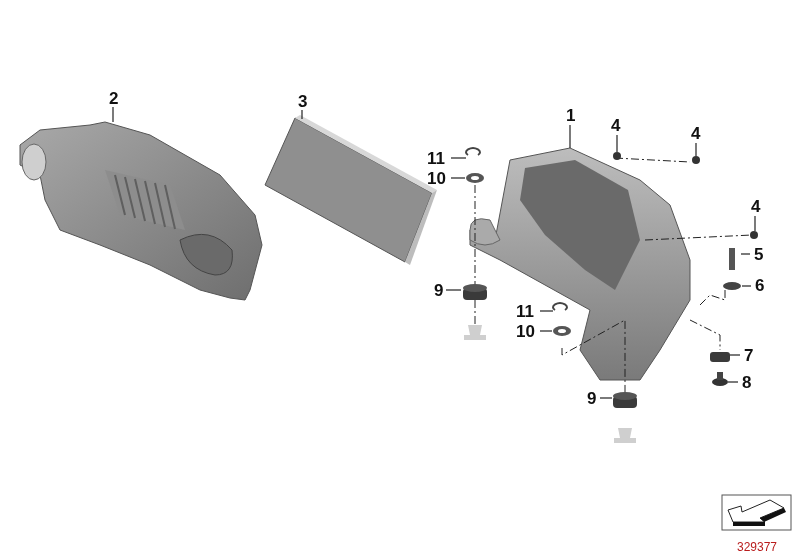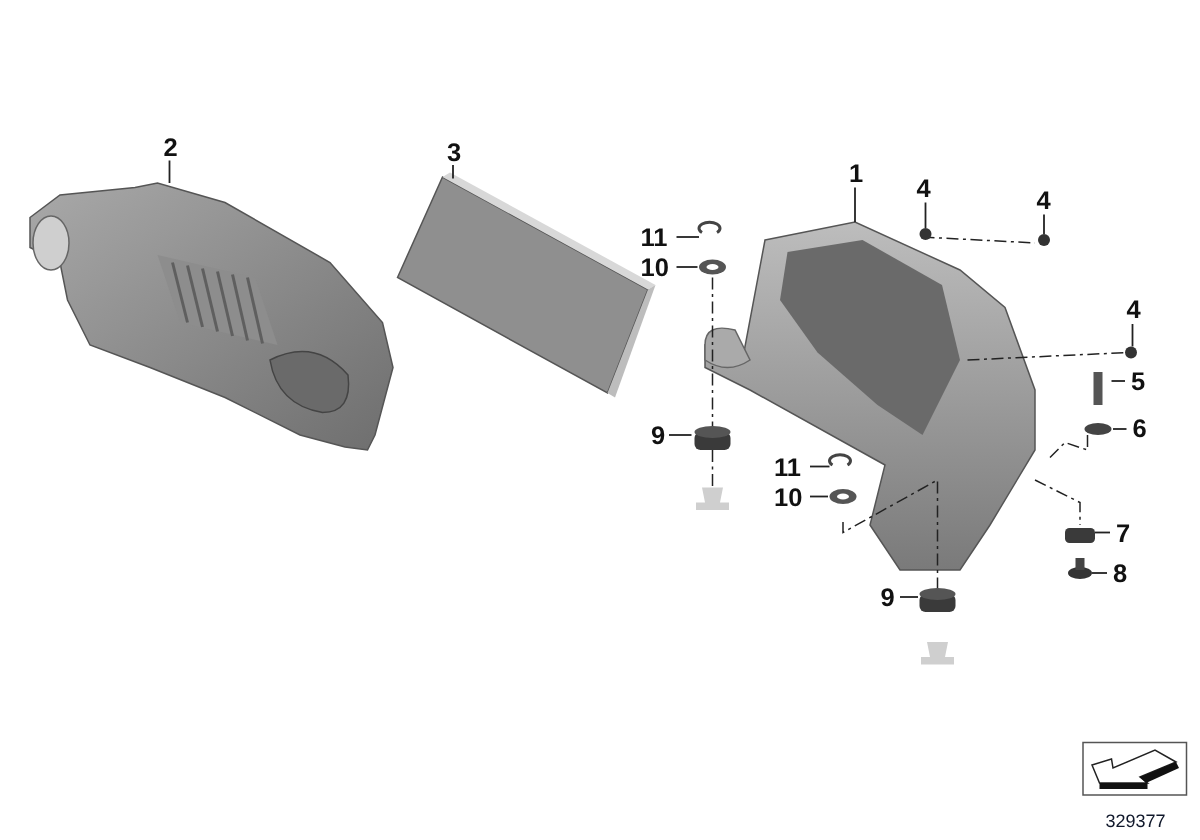--- a/index.html
+++ b/index.html
@@ -1,19 +1,19 @@
 <!DOCTYPE html>
 <html><head>
 <meta charset="utf-8">
 <style>
   html,body{margin:0;padding:0;background:#fff;}
   body{width:800px;height:560px;position:relative;overflow:hidden;font-family:"Liberation Sans",sans-serif;}
   svg.main{position:absolute;left:0;top:0;}
   .lbl{position:absolute;font-weight:bold;font-size:17px;color:#111;line-height:1;}
-  .cat{position:absolute;left:689px;top:501px;font-size:12px;color:#0f172a;}
+  .cat{position:absolute;left:689px;top:501px;font-size:12px;color:#b91c1c;}
 </style>
 </head>
 <body>
 
 <svg class="main" width="800" height="560">
   <defs>
     <linearGradient id="g1" x1="0" y1="0" x2="1" y2="1">
       <stop offset="0" stop-color="#a9a9a9"></stop>
         <stop offset="1" stop-color="#6e6e6e"></stop>
     </linearGradient>

